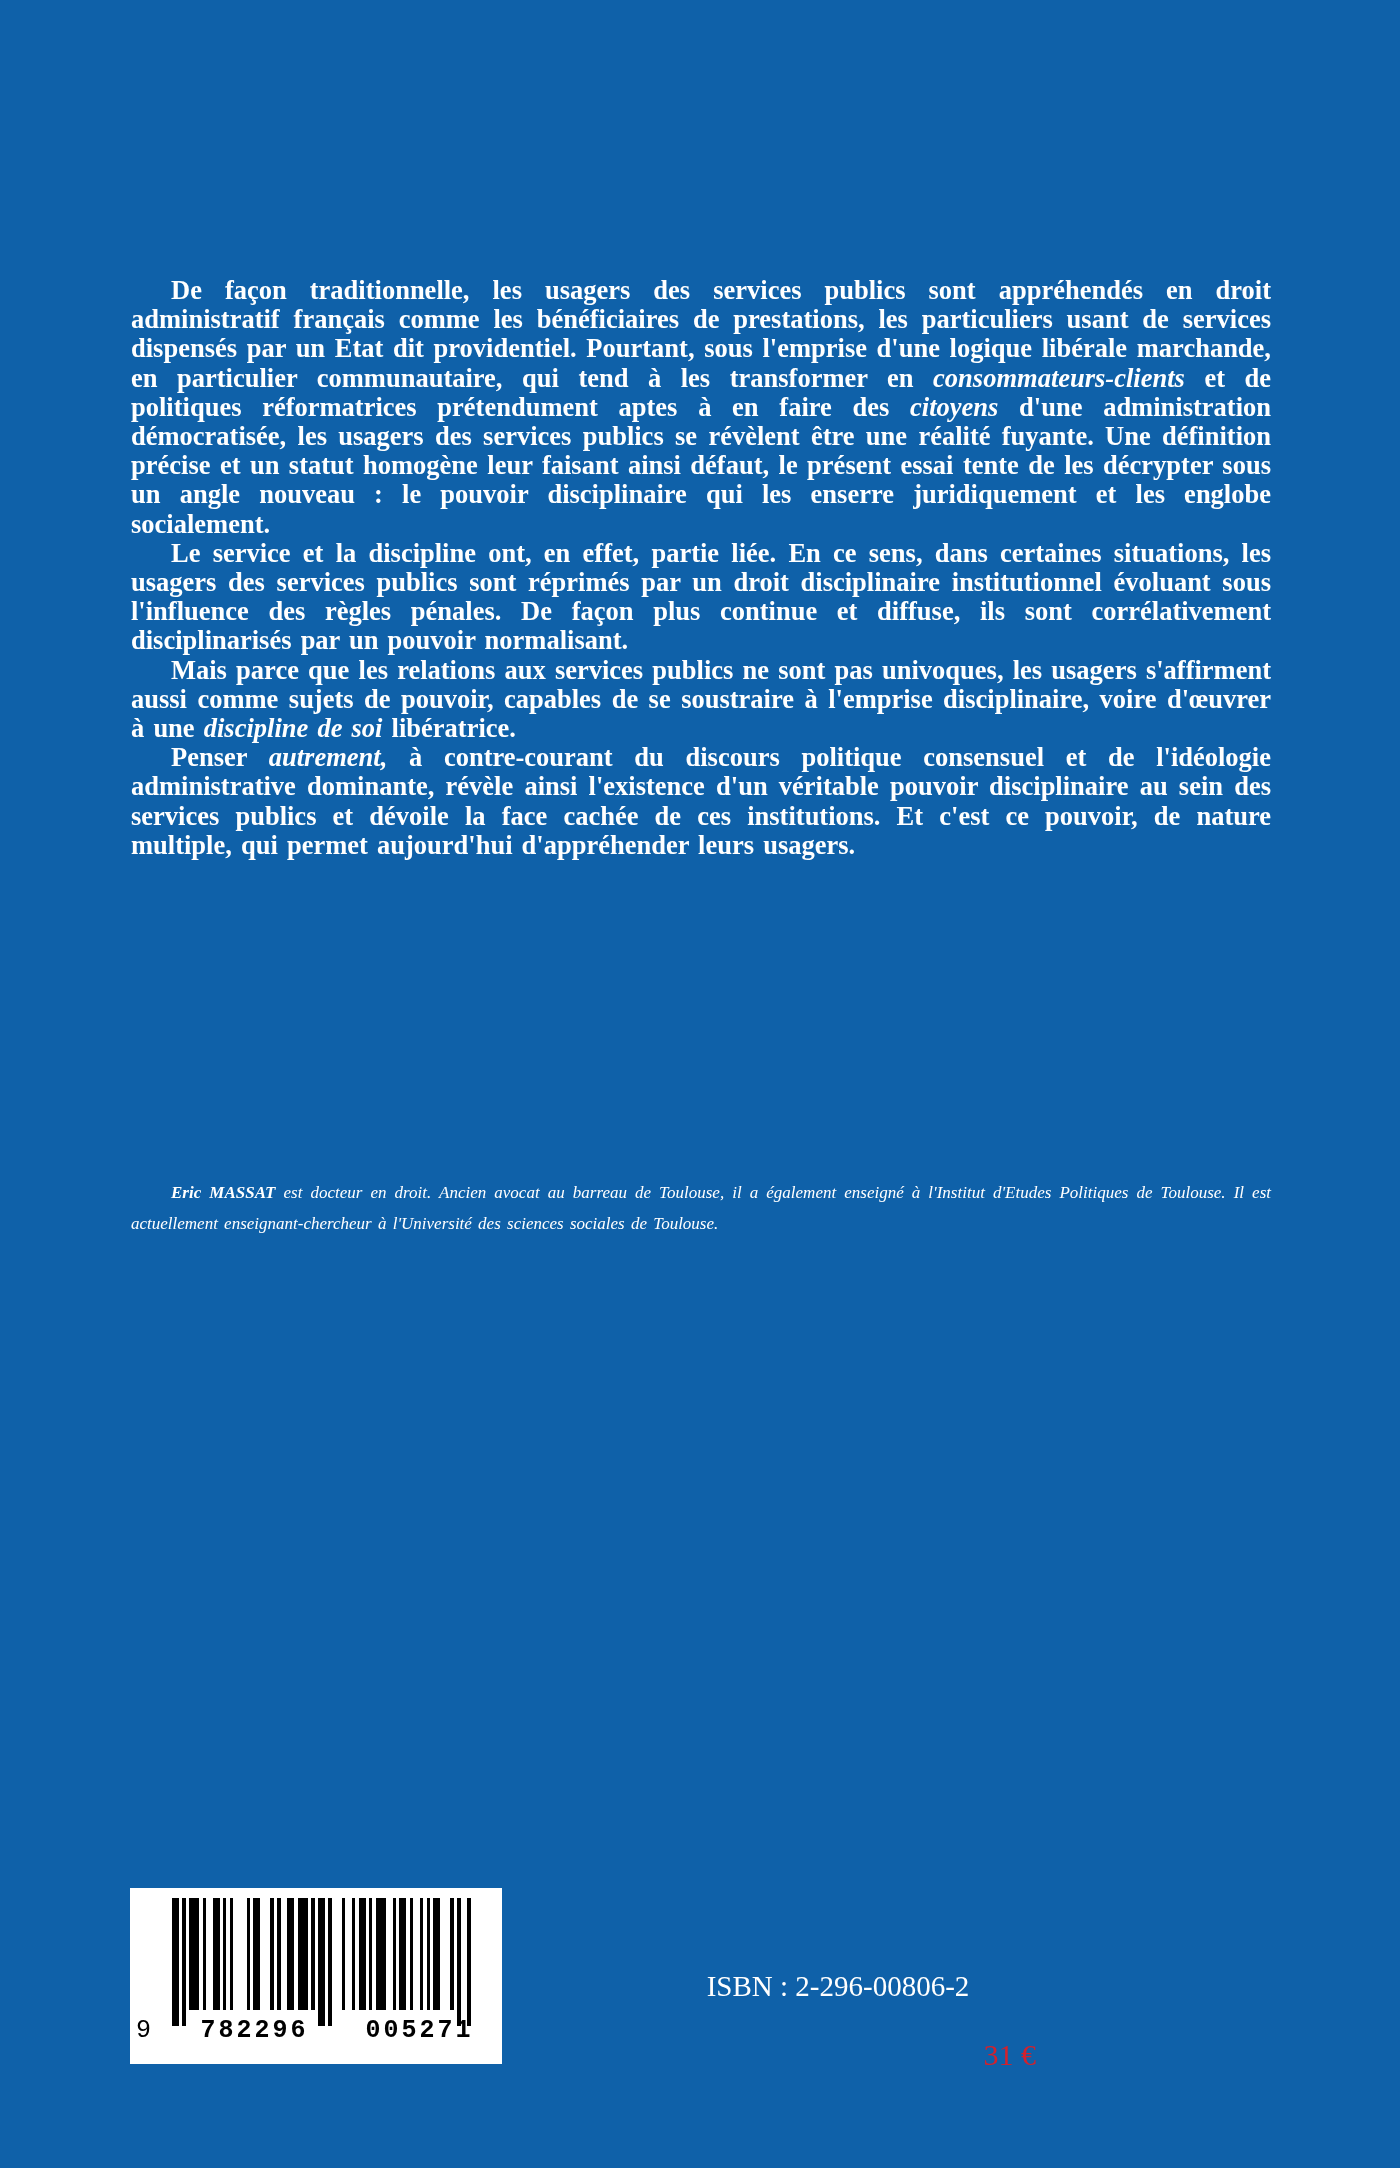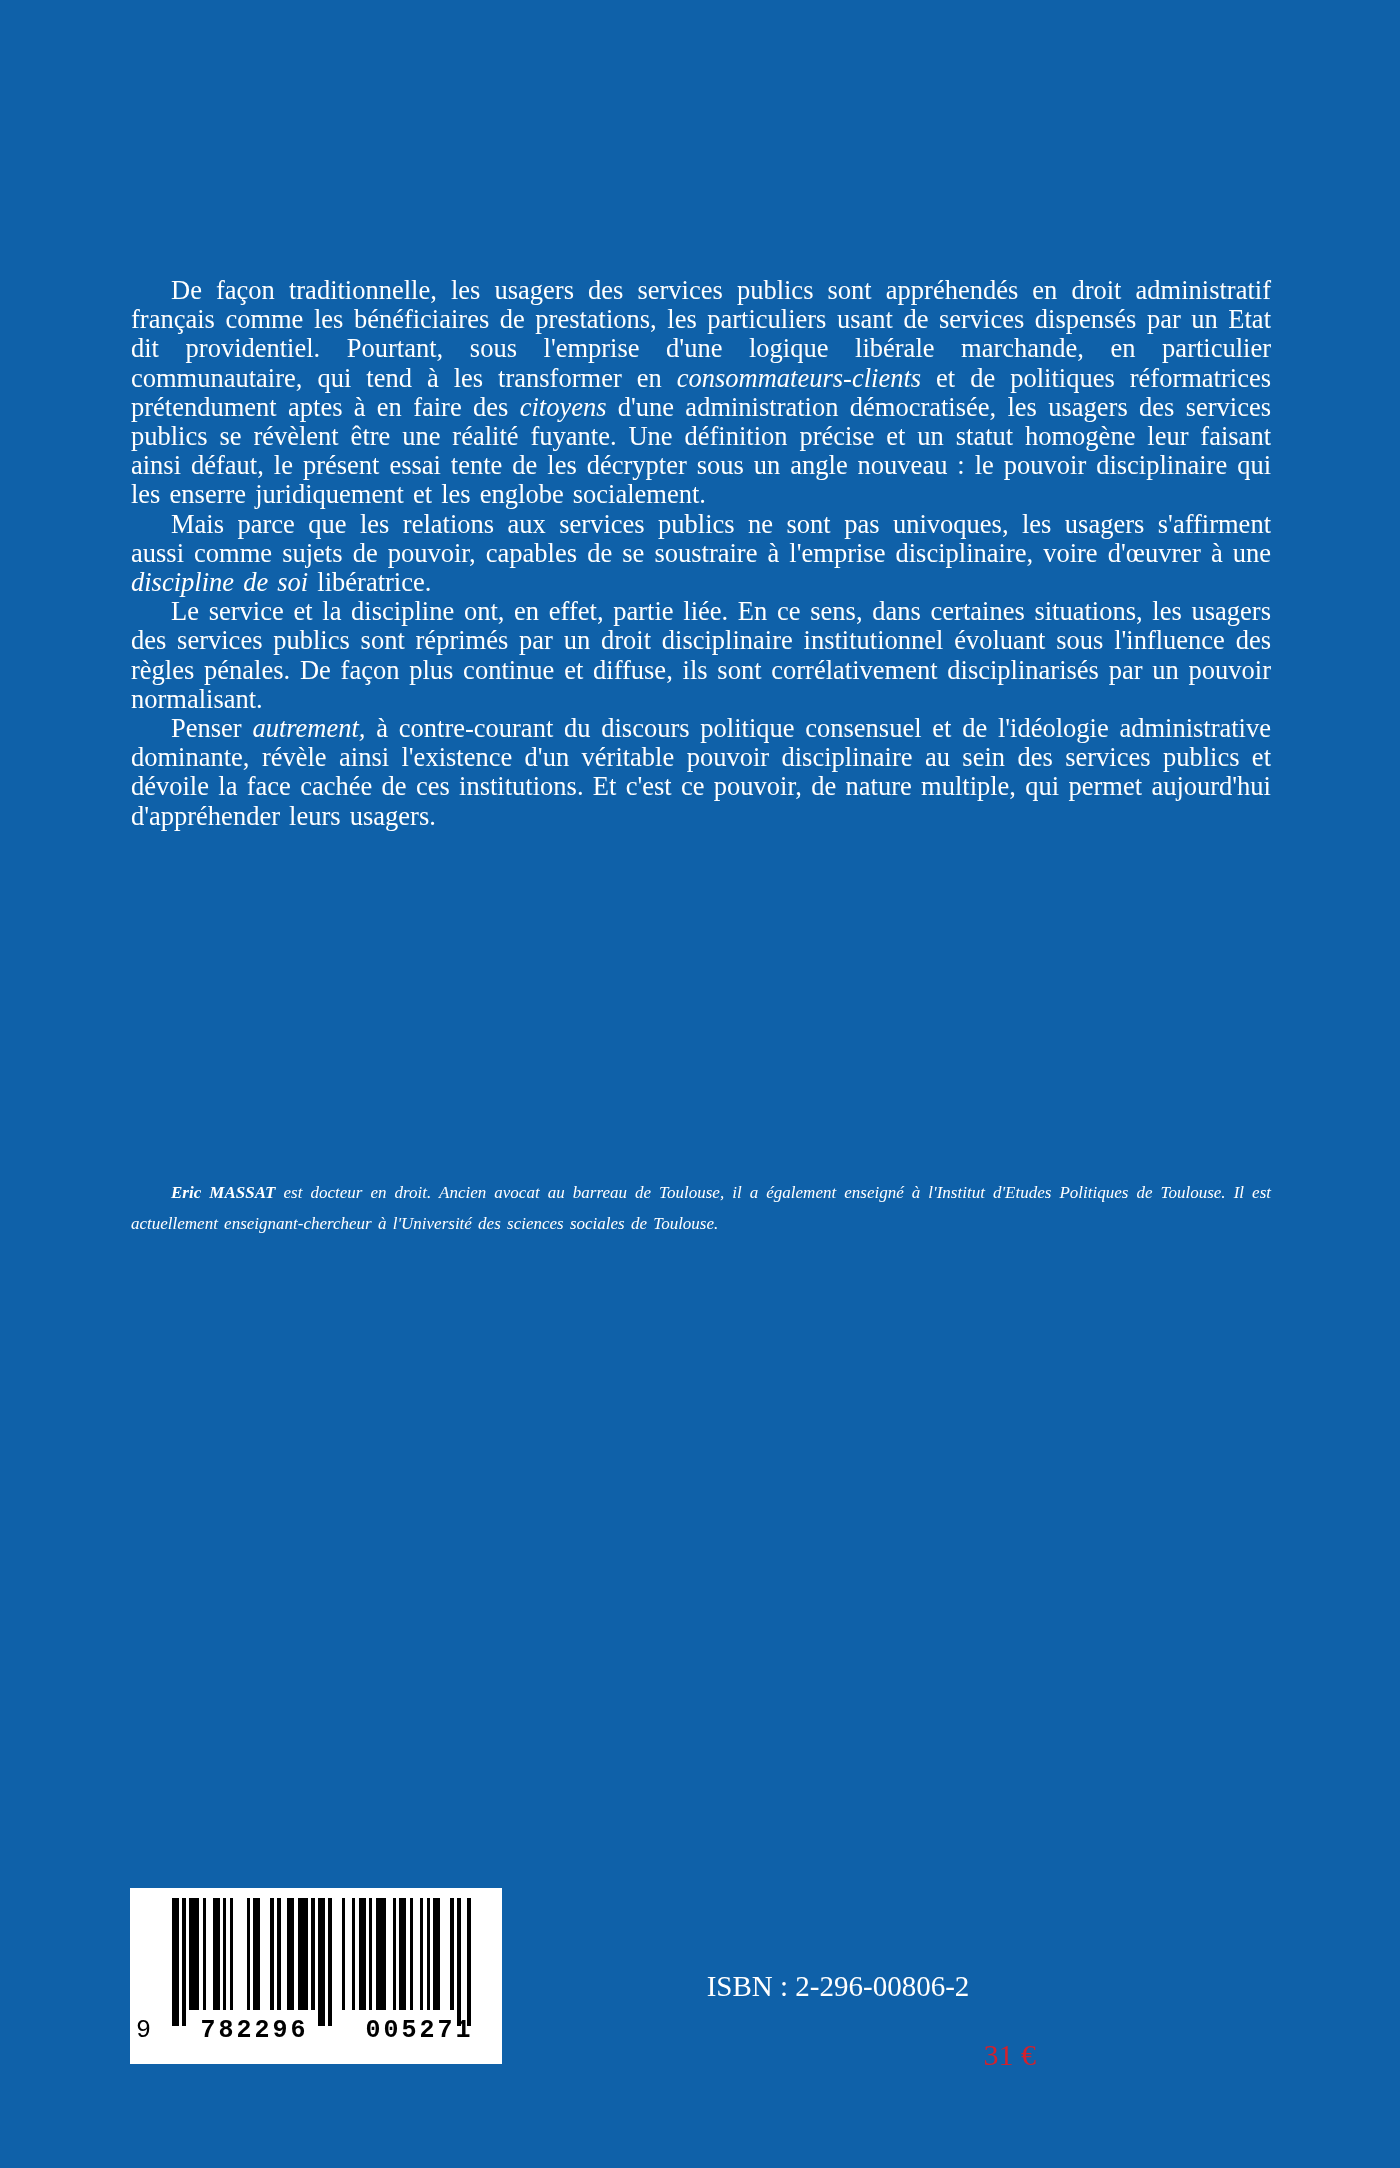--- a/index.html
+++ b/index.html
@@ -27,21 +27,21 @@
     transform:scaleX(.82);
     transform-origin:50% 0;
   }
   .body-text{
     position:absolute;left:131px;top:276px;width:1140px;
     font-size:26.5px;line-height:29.2px;
     color:#ffffff;
     text-align:justify;
     word-spacing:2.5px;
   }
-  .body-text p{margin:0;text-indent:40px;}
+  .body-text p{margin:0;text-indent:40px;font-weight:bold;}
   .it{font-style:italic;}
   .bd{font-weight:bold;}
   .bio{
     position:absolute;left:131px;top:1178px;width:1140px;
     font-size:17px;line-height:30.5px;
     color:#ffffff;
     text-align:justify;
     word-spacing:2px;
   }
   .bio p{margin:0;text-indent:40px;font-style:italic;}
@@ -75,22 +75,22 @@
   }
 </style>
 </head>
 <body>
 
 <div class="page" style="background: rgb(15, 97, 169);">
 
 
   <div class="body-text">
       <p><span>De façon traditionnelle, les usagers des services publics sont appréhendés en droit administratif français comme les bénéficiaires de prestations, les particuliers usant de services dispensés par un Etat dit providentiel. Pourtant, sous l'emprise d'une logique libérale marchande, en particulier communautaire, qui tend à les transformer en </span><span class="it">consommateurs-clients</span><span> et de politiques réformatrices prétendument aptes à en faire des </span><span class="it">citoyens</span><span> d'une administration démocratisée, les usagers des services publics se révèlent être une réalité fuyante. Une définition précise et un statut homogène leur faisant ainsi défaut, le présent essai tente de les décrypter sous un angle nouveau : le pouvoir disciplinaire qui les enserre juridiquement et les englobe socialement.</span></p>
+      <p><span>Le service et la discipline ont, en effet, partie liée. En ce sens, dans certaines situations, les usagers des services publics sont réprimés par un droit disciplinaire institutionnel évoluant sous l'influence des règles pénales. De façon plus continue et diffuse, ils sont corrélativement disciplinarisés par un pouvoir normalisant.</span></p>
       <p><span>Mais parce que les relations aux services publics ne sont pas univoques, les usagers s'affirment aussi comme sujets de pouvoir, capables de se soustraire à l'emprise disciplinaire, voire d'œuvrer à une </span><span class="it">discipline de soi</span><span> libératrice.</span></p>
-      <p><span>Le service et la discipline ont, en effet, partie liée. En ce sens, dans certaines situations, les usagers des services publics sont réprimés par un droit disciplinaire institutionnel évoluant sous l'influence des règles pénales. De façon plus continue et diffuse, ils sont corrélativement disciplinarisés par un pouvoir normalisant.</span></p>
       <p><span>Penser </span><span class="it">autrement,</span><span> à contre-courant du discours politique consensuel et de l'idéologie administrative dominante, révèle ainsi l'existence d'un véritable pouvoir disciplinaire au sein des services publics et dévoile la face cachée de ces institutions. Et c'est ce pouvoir, de nature multiple, qui permet aujourd'hui d'appréhender leurs usagers.</span></p>
     </div>
 
   <div class="bio">
     <p><span class="it bd">Eric MASSAT</span><span class="it"> est docteur en droit. Ancien avocat au barreau de Toulouse, il a également enseigné à l'Institut d'Etudes Politiques de Toulouse. Il est actuellement enseignant-chercheur à l'Université des sciences sociales de Toulouse.</span></p>
   </div>
 
   <div class="barcode-box">
     <div class="barcode-bars">
         <div class="bar tall" style="width: 6.8px;"></div>

